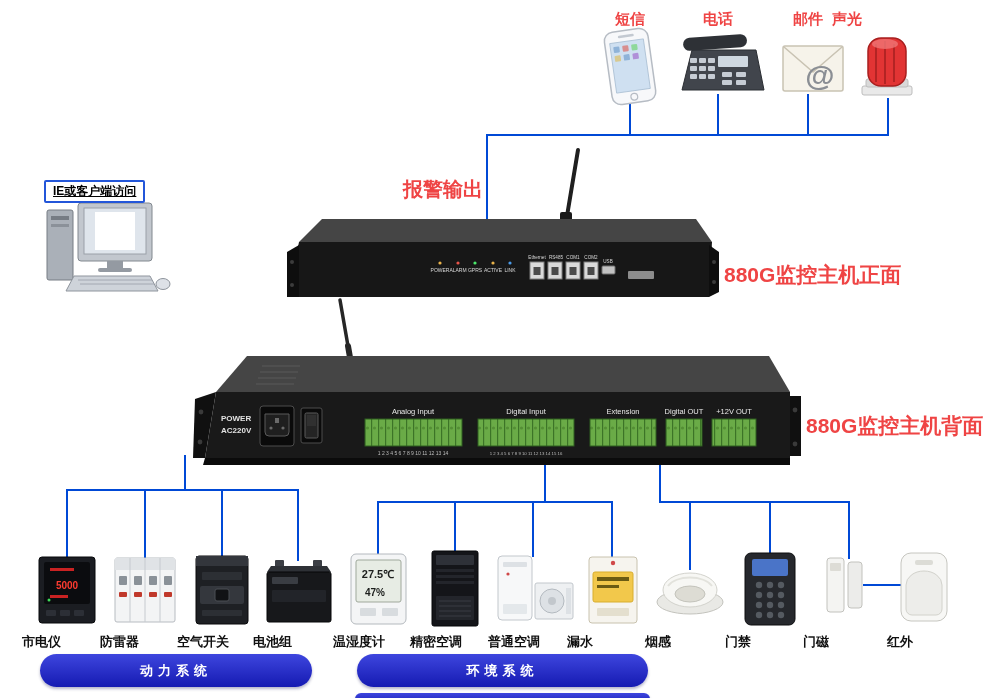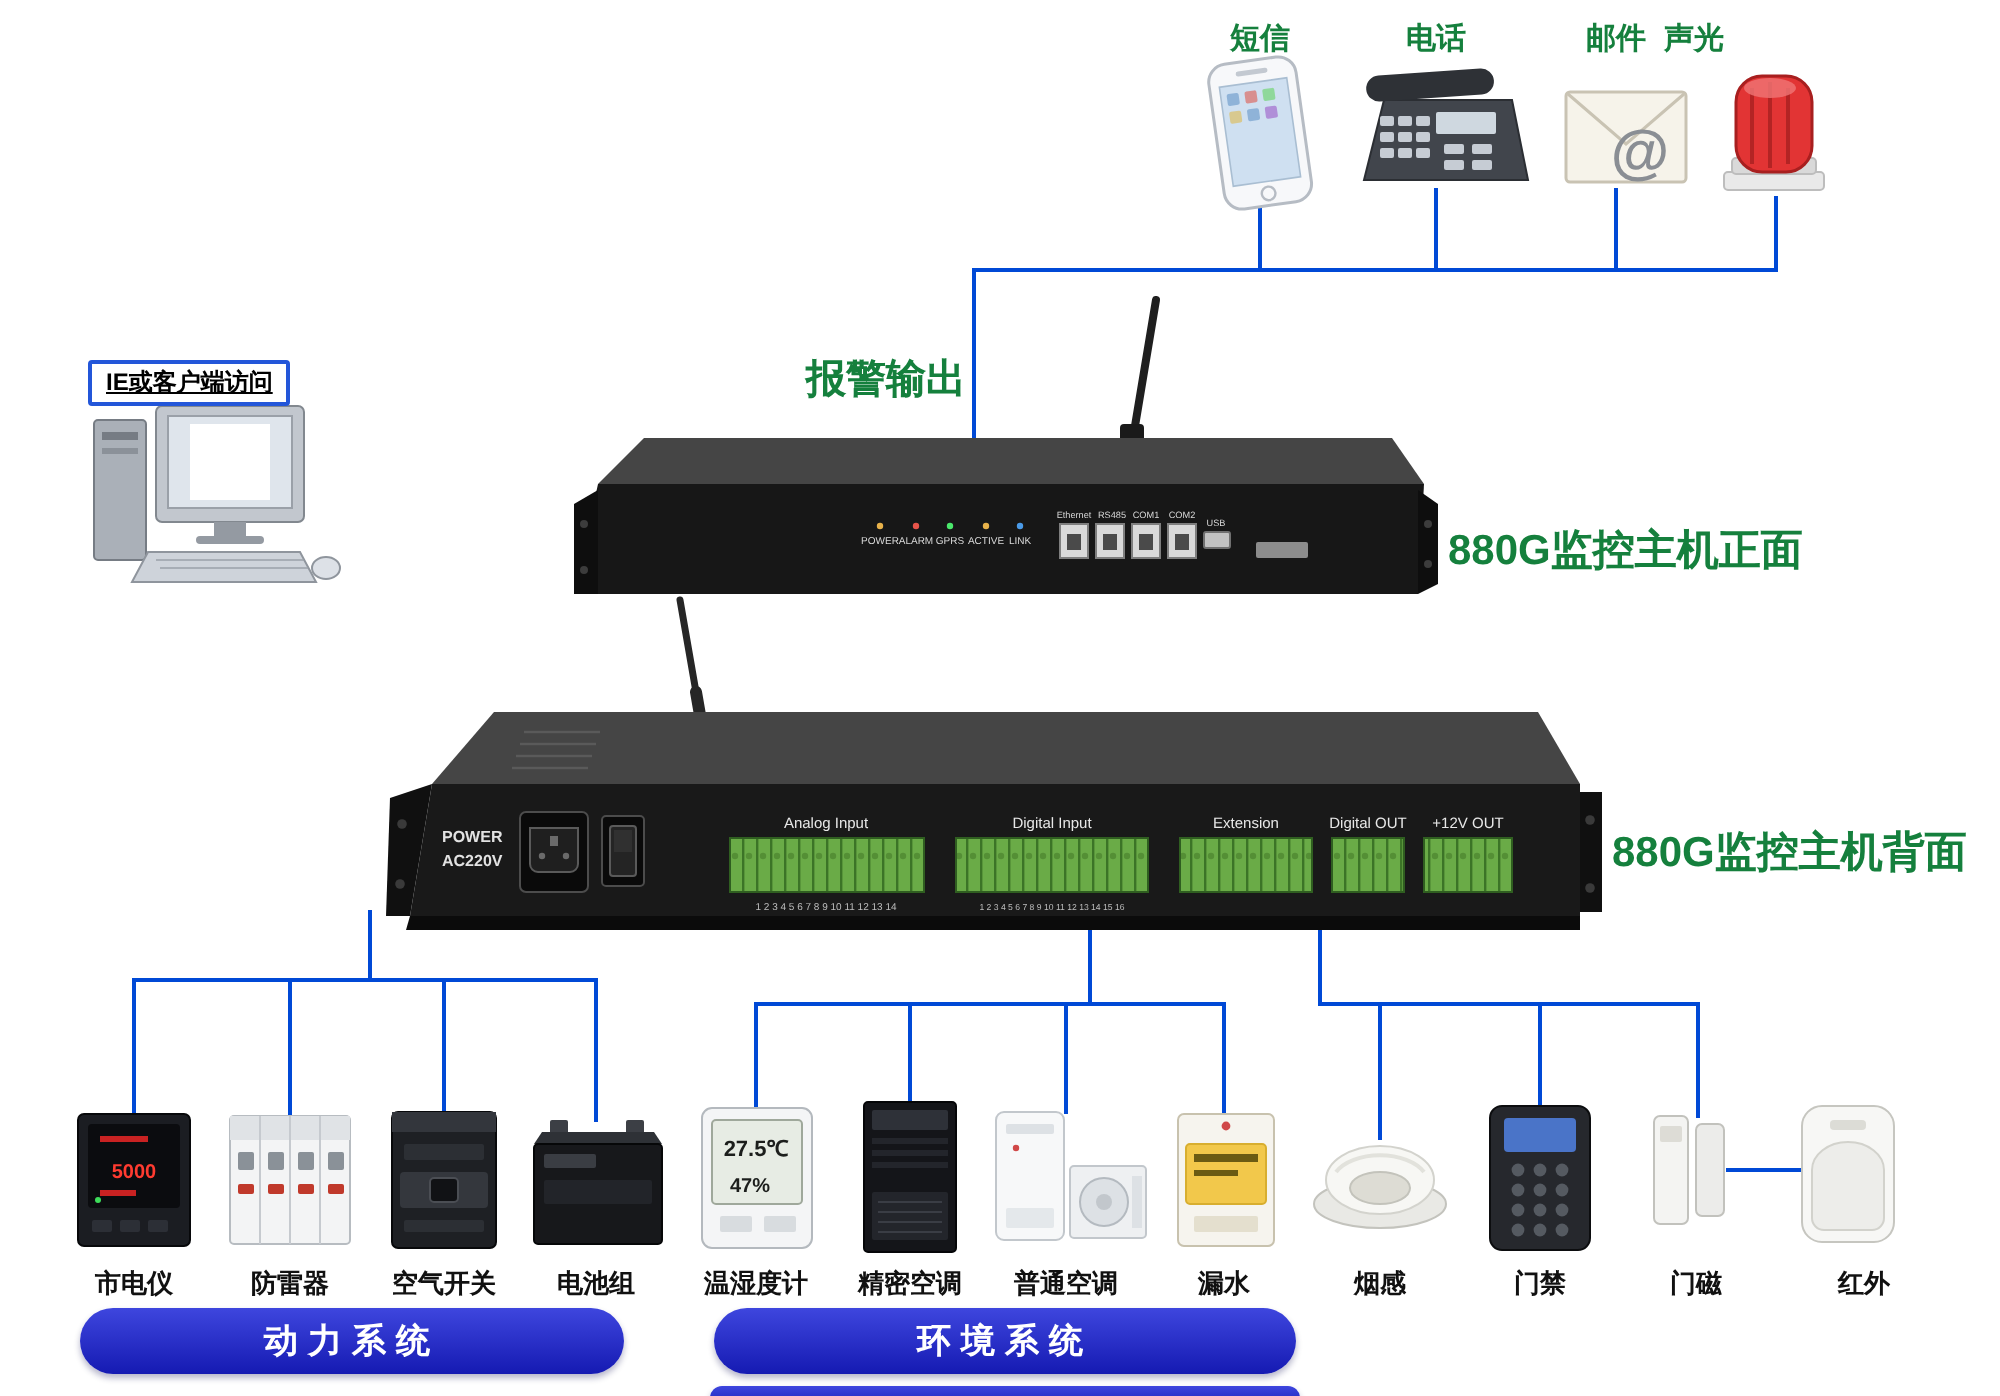--- a/index.html
+++ b/index.html
@@ -1,29 +1,29 @@
 <!DOCTYPE html>
 <html style="--line: #0049d6; --bar-top: #3e46de; --bar-bottom: #151ab2;"><head>
 <meta charset="utf-8">
 <style>
   html,body{margin:0;padding:0;background:#fff;}
   .stage{position:relative;width:1000px;height:698px;background:#fff;overflow:hidden;
          font-family:"Liberation Sans",sans-serif;}
   .overlay{position:absolute;left:0;top:0;}
-  .lbl{position:absolute;color:#15803d;font-weight:bold;white-space:nowrap;}
+  .lbl{position:absolute;color:#ef4444;font-weight:bold;white-space:nowrap;}
   .channel-label{width:70px;text-align:center;font-size:15px;}
   .alarm-output{font-size:20px;}
   .host-label{font-size:21px;}
   .client-box{position:absolute;border:2px solid #2356d9;background:#fff;padding:1px 7px;
               font-size:12px;font-weight:bold;color:#000;border-radius:2px;text-decoration:underline;}
-  .sensor-label{position:absolute;width:90px;text-align:center;font-size:13px;font-weight:bold;color:#111;}
+  .sensor-label{position:absolute;width:90px;font-size:13px;font-weight:bold;color:#111;}
   .group-bar{position:absolute;height:33px;border-radius:17px;
              background:linear-gradient(180deg,var(--bar-top,#3e46de) 0%,var(--bar-bottom,#151ab2) 100%);
              color:#fff;display:flex;align-items:center;justify-content:center;
-             font-weight:bold;font-size:17px;letter-spacing:5px;
+             font-weight:bold;font-size:13px;letter-spacing:5px;
              box-shadow:0 2px 3px rgba(10,10,80,.3);}
   .cline line{stroke:var(--line,#0049d6);stroke-width:2;}
   svg text{font-family:"Liberation Sans",sans-serif;}
 </style>
 </head>
 <body>
 
 <div class="stage">
 
   <svg class="overlay" width="1000" height="698" viewBox="0 0 1000 698">

